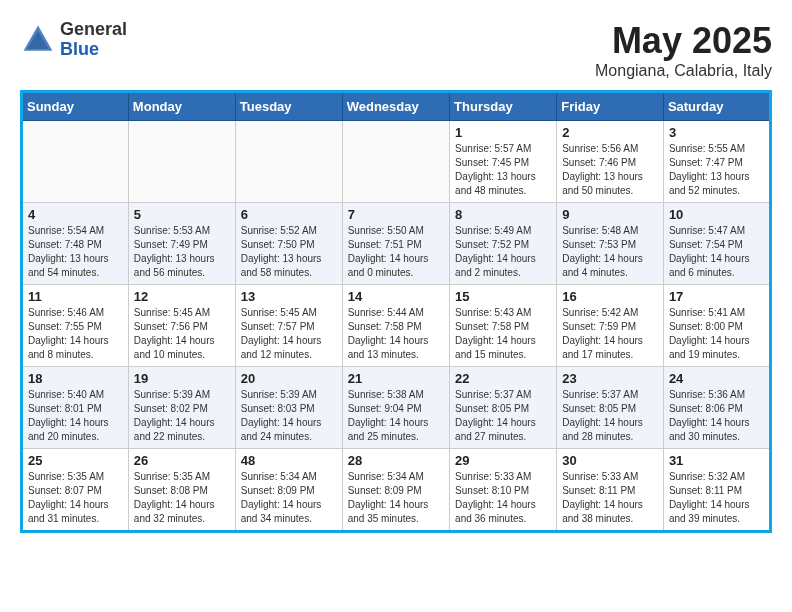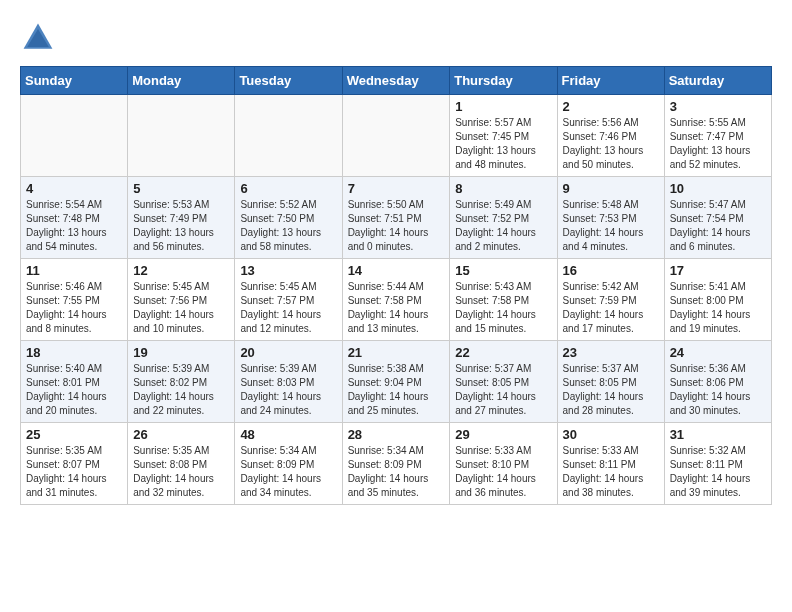--- a/index.html
+++ b/index.html
@@ -42,21 +42,21 @@
       font-weight: bold;
       color: #222;
     }
     .location {
       font-size: 16px;
       color: #333;
     }
     .calendar {
       width: 100%;
       border-collapse: collapse;
-      border: 1px solid #0ea5e9;
+      border: 3px solid #0ea5e9;
     }
     .calendar th {
       background-color: #2e6db4;
       color: #fff;
       font-size: 13px;
       font-weight: bold;
       padding: 6px 4px;
       text-align: left;
       border: 1px solid #1a5090;
     }
@@ -94,20 +94,28 @@
   </style>
 </head>
 <body>
 
 <div class="header">
   <div class="logo">
     <svg class="logo-icon" viewBox="0 0 40 40" xmlns="http://www.w3.org/2000/svg">
       <polygon points="20,4 36,32 4,32" fill="#2e6db4" opacity="0.85"></polygon>
       <polygon points="20,10 32,30 8,30" fill="#1a5090" opacity="0.5"></polygon>
     </svg>
+    <div class="logo-text">
+      <span class="logo-general">General</span>
+      <span class="logo-blue">Blue</span>
+    </div>
+  </div>
+  <div class="title-block">
+    <div class="month-title">May 2025</div>
+    <div class="location">Mongiana, Calabria, Italy</div>
   </div>
 </div>
 
 <table class="calendar">
   <thead>
     <tr>
     <th>Sunday</th>
         <th>Monday</th>
         <th>Tuesday</th>
         <th>Wednesday</th>

